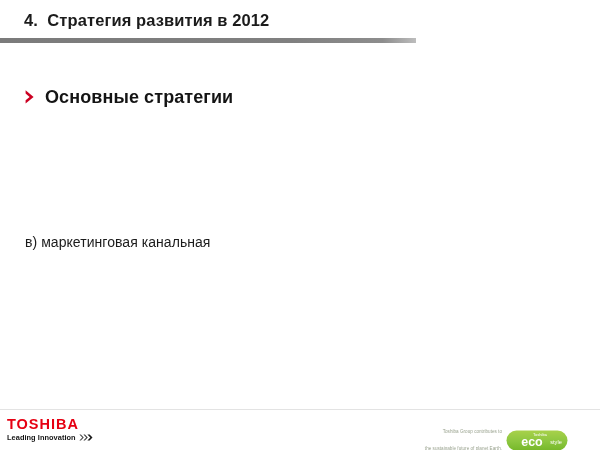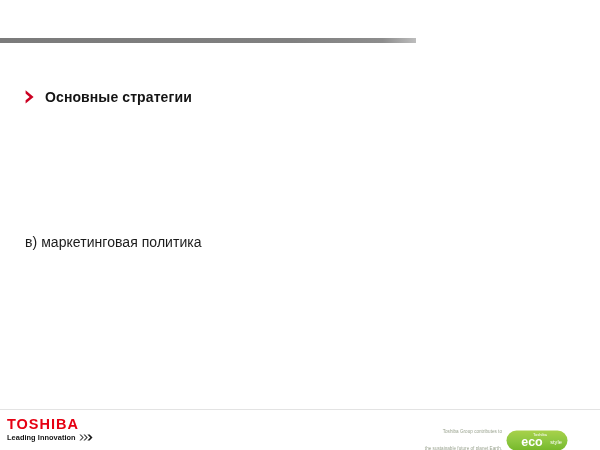--- a/index.html
+++ b/index.html
@@ -58,21 +58,21 @@
     gap: 9px;
     height: 22px;
   }
   .chevron-bullet {
     width: 12px;
     height: 16px;
     flex: 0 0 12px;
     display: block;
   }
   .bullet-head-text {
-    font-size: 14px;
+    font-size: 18px;
     font-weight: bold;
     color: #141414;
     letter-spacing: 0.1px;
     white-space: pre;
   }
 
   .sub-item {
     font-size: 14px;
     font-weight: normal;
     color: #1b1b1b;
@@ -155,33 +155,34 @@
     display: block;
     width: 62px;
     height: 21px;
   }
 </style>
 </head>
 <body>
 
 <div class="slide">
 
+  <div class="slide-title">4.  Стратегия развития в 2012</div>
 
   <div class="title-rule"></div>
 
   <div class="body-block">
 
     <div class="bullet-head">
       <svg class="chevron-bullet" viewBox="0 0 12 16">
         <path d="M1.6 1.2 L9.6 7.9 L1.6 14.6 L1.6 11.2 L5.6 7.9 L1.6 4.6 Z" fill="#CC0022"></path>
       </svg>
       <span class="bullet-head-text">Основные стратегии</span>
     </div>
 
-    <div class="sub-item sub-item-2">в) маркетинговая политика</div>
+    <div class="sub-item sub-item-2">в) маркетинговая канальная</div>
 
   </div>
 
   <div class="footer-rule"></div>
 
   <div class="footer">
 
     <div class="toshiba-logo">
       <div class="toshiba-word">TOSHIBA</div>
       <div class="toshiba-tag">

